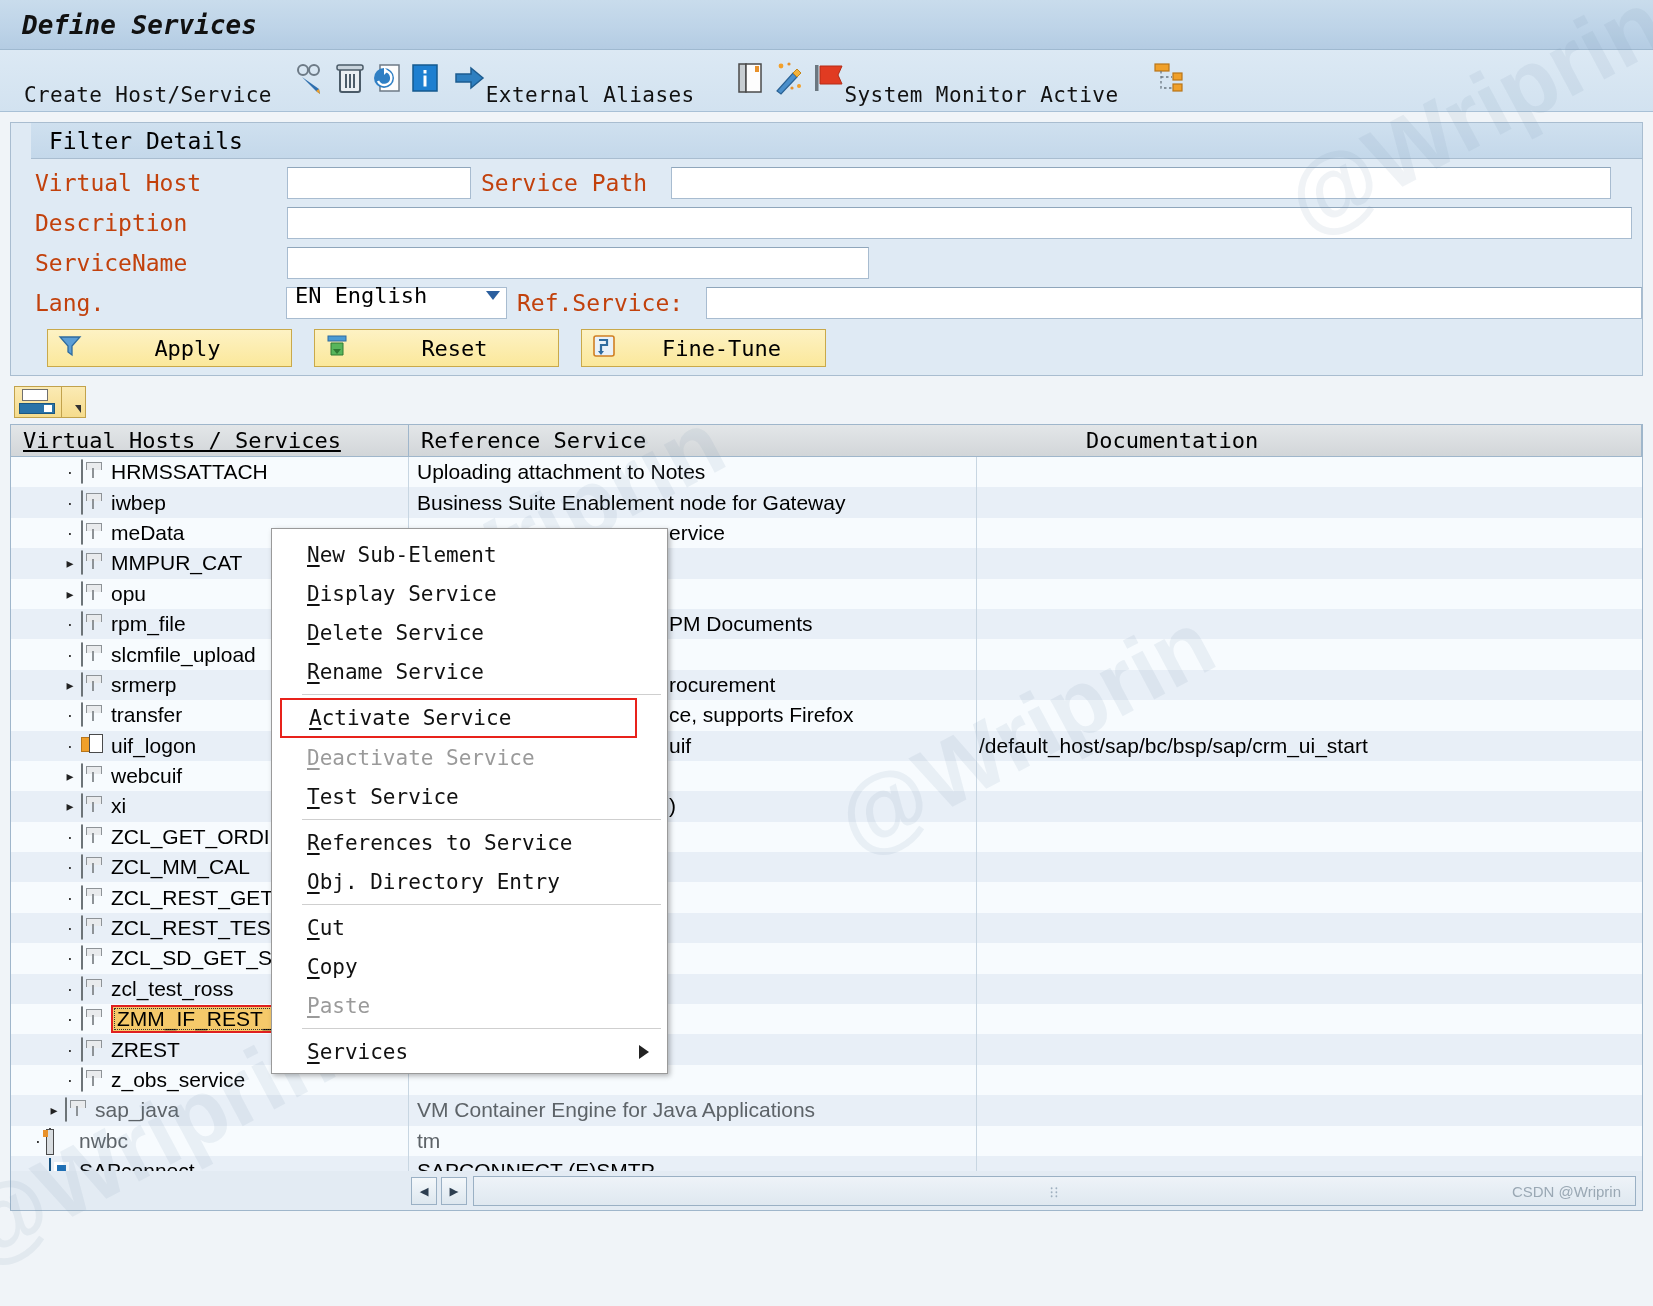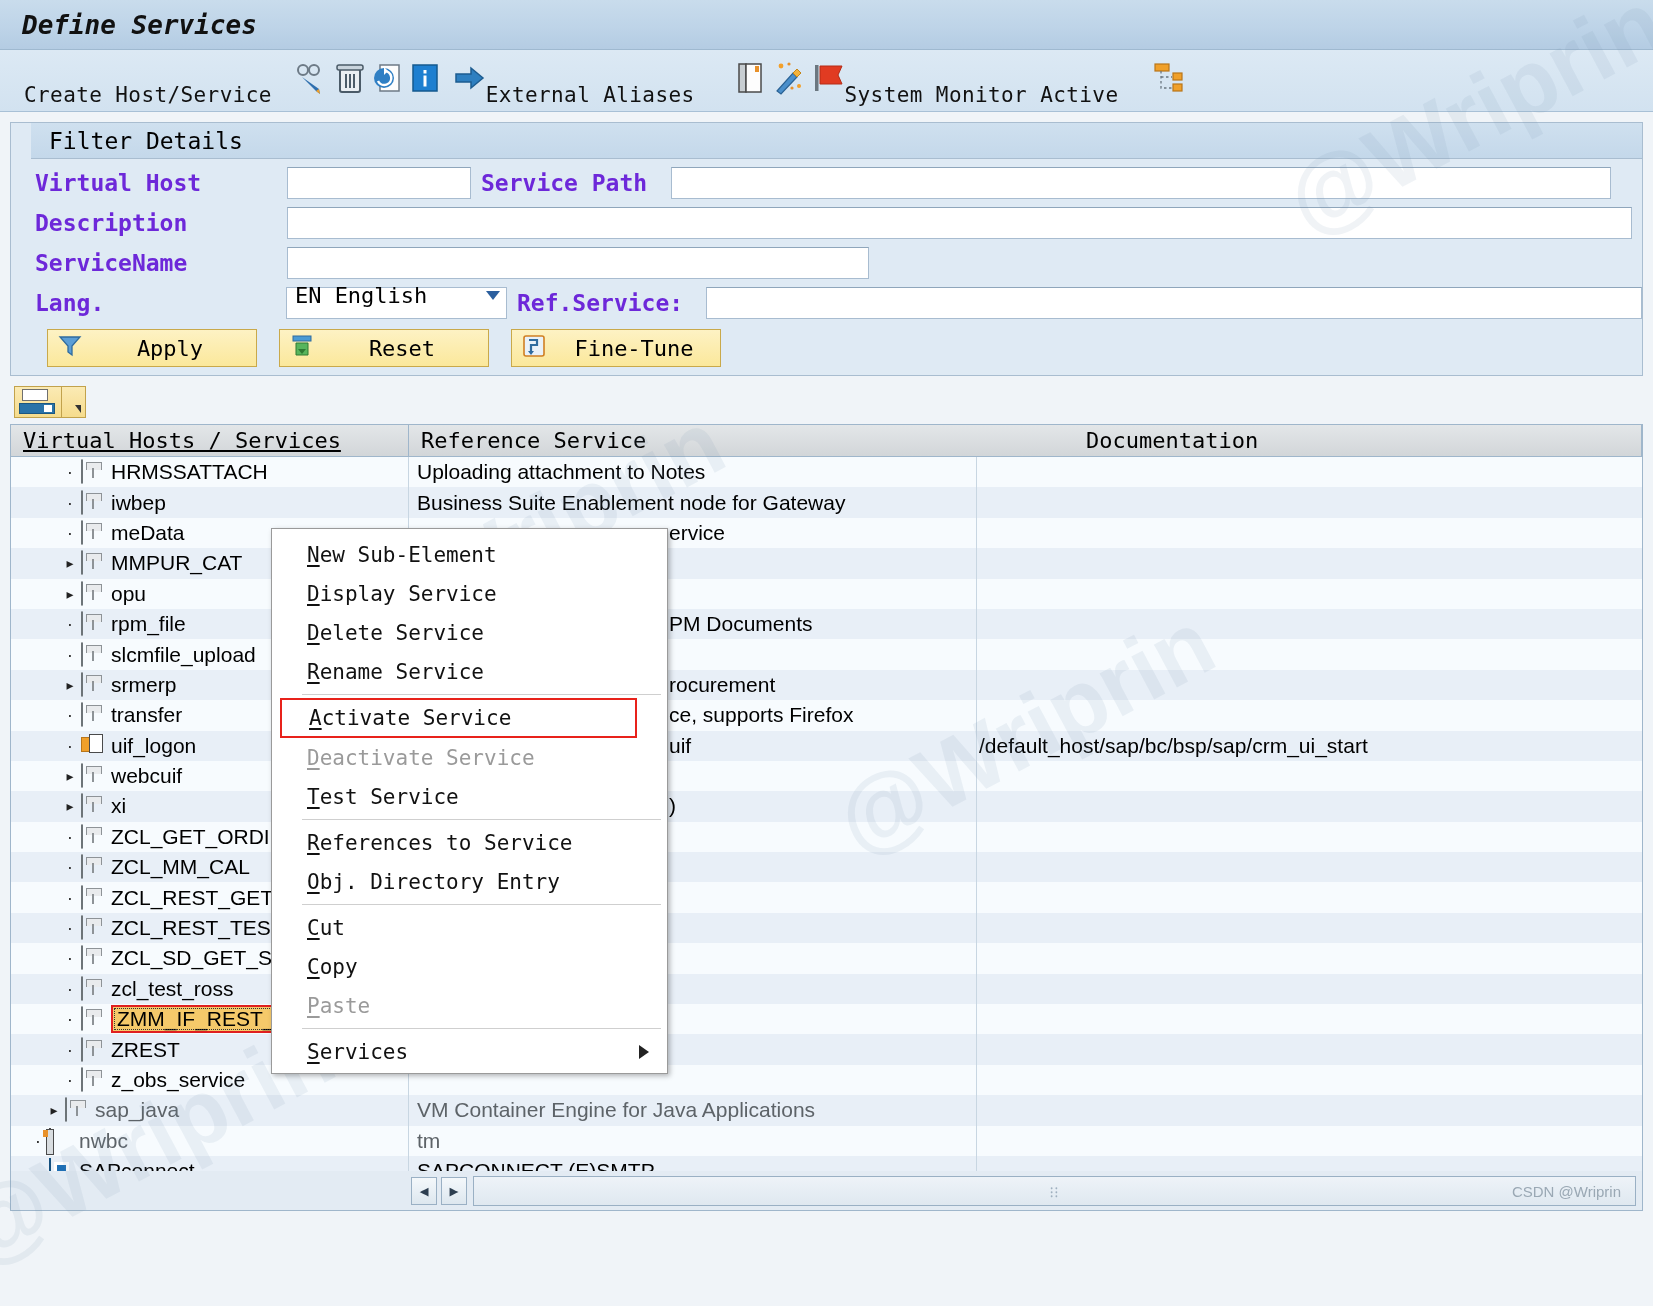--- a/index.html
+++ b/index.html
@@ -67,23 +67,22 @@
     font-size:23px;
     margin-left:20px;
   }
   .panel-body { padding:4px 0 8px 0; }
   .frow {
     display:flex; align-items:center;
     height:40px;
     padding-left:24px;
   }
   .flabel {
-    font-size:23px; color:#6d28d9;
+    font-size:23px; color:#c2410c;
     white-space:nowrap;
-    font-weight:bold;
   }
   .flabel.w1 { width:252px; }
   .flabel.w2 { width:200px; padding-left:10px;}
   .fin {
     background:#fff;
     border:1px solid #a8bcd0;
     border-top-color:#8fa6bb;
     height:32px;
   }
   .fin.vh { width:184px; }
@@ -94,21 +93,21 @@
   .sel {
     background:#fff; border:1px solid #a8bcd0;
     height:32px; width:222px;
     display:flex; align-items:center; justify-content:space-between;
     padding:0 6px 16px 8px;
     font-size:22px;
   }
   .caret { width:0;height:0;border-left:7px solid transparent;border-right:7px solid transparent;border-top:9px solid #2b5f9e;}
   .btnrow { display:flex; padding-left:36px; gap:22px; margin-top:6px;}
   .btn {
-    height:38px; width:210px;
+    height:38px; width:245px;
     background:linear-gradient(to bottom,#fdf2c4,#fbe89b);
     border:1px solid #c9a94a;
     display:flex; align-items:center;
     font-size:22px;
     padding-left:10px;
     gap:20px;
   }
   .btn .lbl{ flex:1; text-align:center; padding-right:18px;}
 
   

